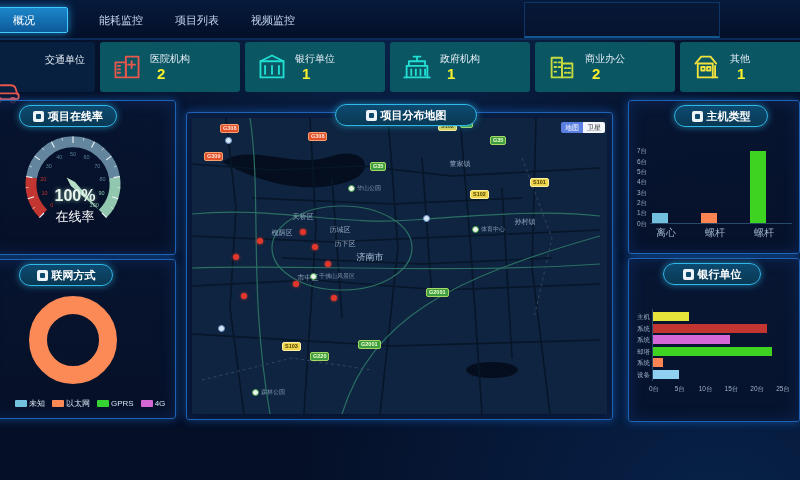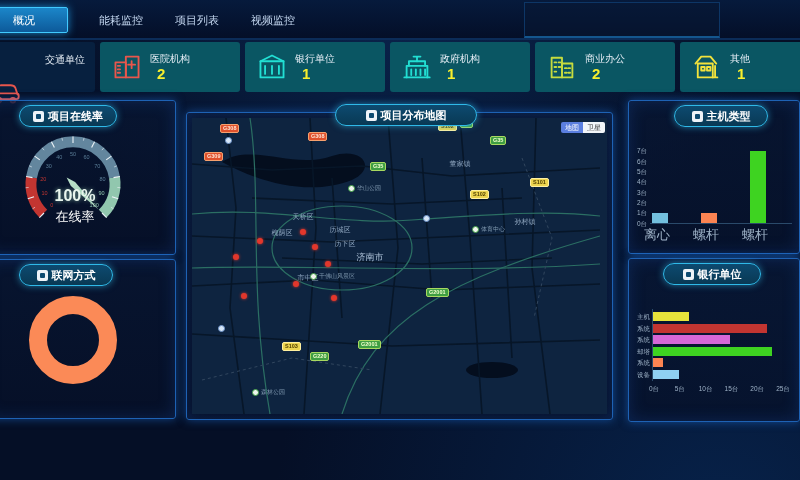--- a/index.html
+++ b/index.html
@@ -67,21 +67,21 @@
   .road-badge.yellow{background:#ecd44f;color:#503f00;border:1px solid #fff0a0;}
   .project-dot{position:absolute;width:6px;height:6px;background:#e2372c;border-radius:50%;box-shadow:0 0 3px #e2372c;cursor:pointer;}
   .station-dot{position:absolute;width:5px;height:5px;background:#d6e6f7;border:1px solid #6e93c9;border-radius:50%;}
   
   .host-chart{position:absolute;left:0;top:42px;width:168px;height:100px;}
   .device-chart{position:absolute;left:0;top:38px;width:168px;height:112px;}
   .ax-label{position:absolute;font-size:6.5px;color:#9fb3c8;white-space:nowrap;}
   .ax-line{position:absolute;background:#2a4a6a;}
   .vbar{position:absolute;}
   .hbar{position:absolute;height:9px;}
-  .cat-label{position:absolute;font-size:13px;color:#9fb3c8;text-align:left;white-space:nowrap;}
+  .cat-label{position:absolute;font-size:10px;color:#9fb3c8;text-align:right;white-space:nowrap;}
   .row-label{position:absolute;font-size:6.5px;color:#9fb3c8;text-align:right;overflow:hidden;white-space:nowrap;}
 </style>
 </head>
 <body>
 
 <div class="stage">
 
   <div class="topbar">
     <div class="tabs">
         <div class="tab active">概况</div>
@@ -200,20 +200,38 @@
     <div class="gauge-detail">100%</div>
     <div class="gauge-sub">在线率</div>
   </div>
 
   <div class="panel" id="panel-network">
     <div class="pill" style="left:34px;top:4px;width:92px;">
       <span class="pill-icon"></span>
       <span>联网方式</span>
     </div>
     <div class="donut" id="donut" style="border-color: rgb(251, 138, 87);"></div>
+    <div class="legend" id="net-legend">
+        <div class="legend-item">
+          <div class="legend-swatch" style="background: rgb(115, 192, 222);"></div>
+          <div>未知</div>
+        </div>
+        <div class="legend-item">
+          <div class="legend-swatch" style="background: rgb(251, 138, 87);"></div>
+          <div>以太网</div>
+        </div>
+        <div class="legend-item">
+          <div class="legend-swatch" style="background: rgb(53, 212, 52);"></div>
+          <div>GPRS</div>
+        </div>
+        <div class="legend-item">
+          <div class="legend-swatch" style="background: rgb(214, 103, 214);"></div>
+          <div>4G</div>
+        </div>
+      </div>
   </div>
 
   <div class="panel" id="panel-map">
     <div class="pill" style="left:148px;top:-9px;width:140px;">
       <span class="pill-icon"></span>
       <span>项目分布地图</span>
     </div>
     <div class="map-canvas" id="map-canvas">
       <svg width="408" height="296" viewBox="0 0 408 296" style="position:absolute;left:0;top:0;">
         <path d="M30 44 C60 24 100 52 140 38 C170 28 186 50 160 62 C120 78 70 66 30 44 Z" fill="#040e1e"></path>

